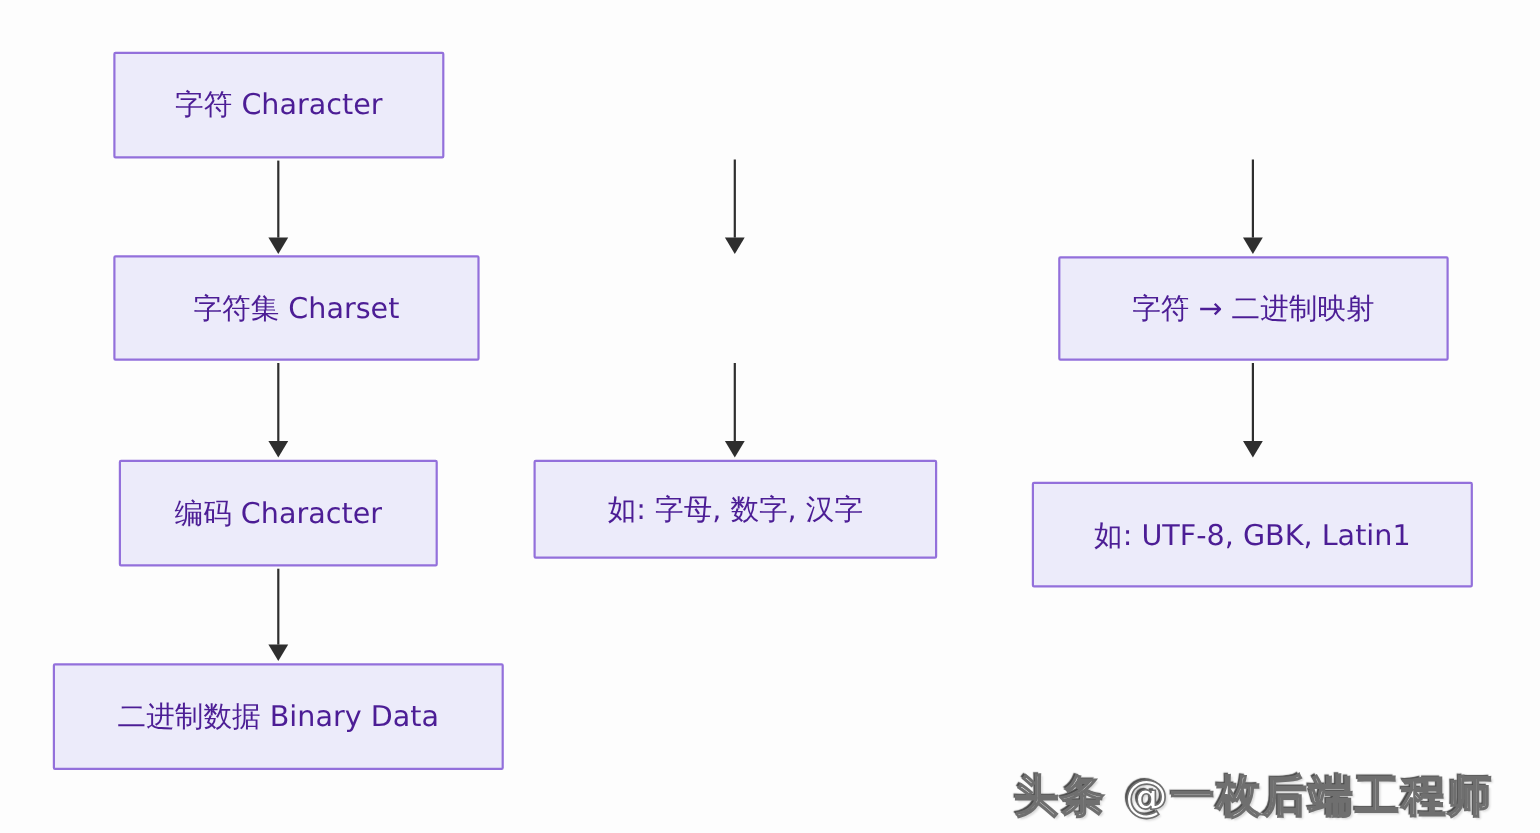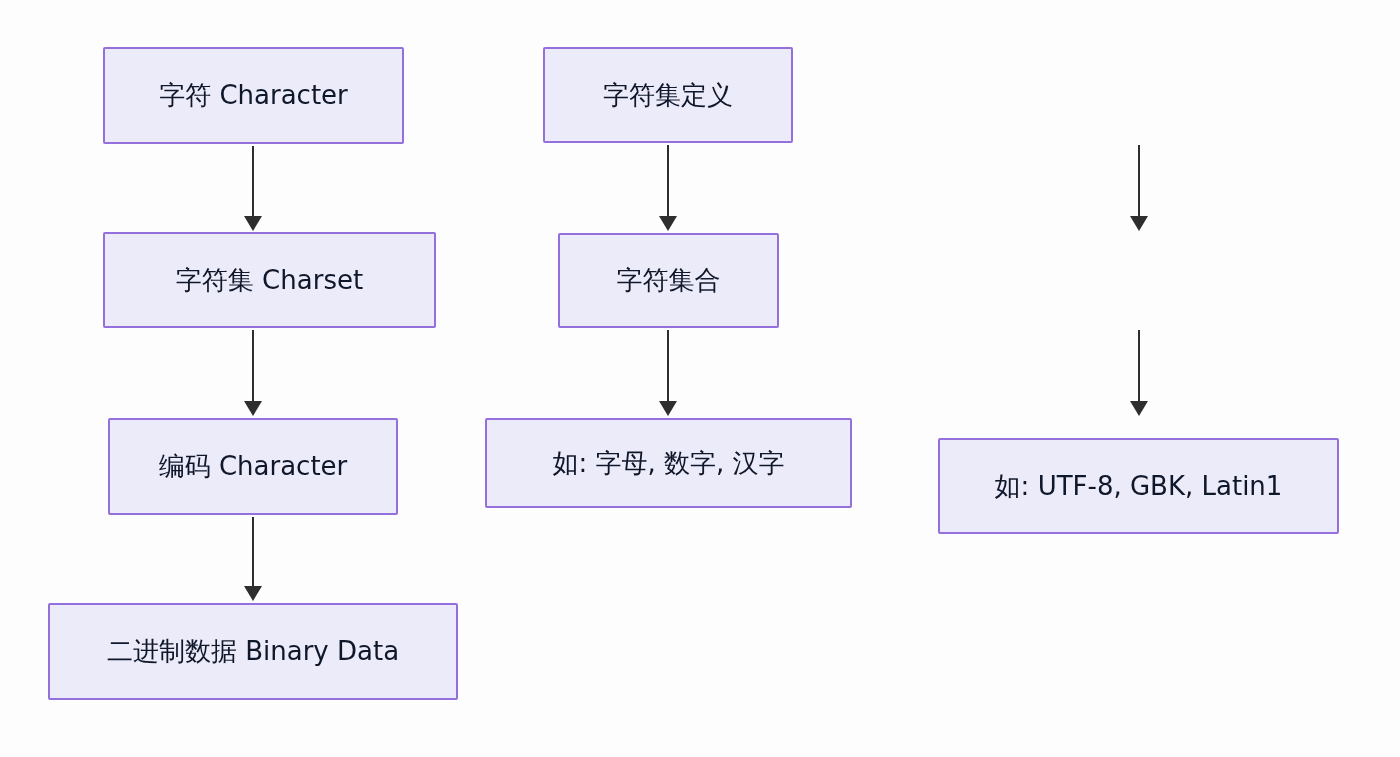--- a/index.html
+++ b/index.html
@@ -17,21 +17,21 @@
   }
   .node {
     position: absolute;
     box-sizing: border-box;
     background: #ECEBFA;
     border: 2px solid #9370DB;
     border-radius: 2px;
     display: flex;
     align-items: center;
     justify-content: center;
-    color: #0f172a;
+    color: #4c1d95;
     font-size: 26px;
     text-align: center;
     white-space: nowrap;
   }
   .arrow {
     position: absolute;
     width: 18px;
     display: flex;
     flex-direction: column;
     align-items: center;
@@ -97,36 +97,36 @@
     <div class="line"></div>
     <div class="head"></div>
   </div>
   <div class="node n-c1-3">编码 Character</div>
   <div class="arrow a-c1-3">
     <div class="line"></div>
     <div class="head"></div>
   </div>
   <div class="node n-c1-4">二进制数据 Binary Data</div>
 
-  <div class="node n-c2-1">字符集定义</div>
   <div class="arrow a-c2-1">
     <div class="line"></div>
     <div class="head"></div>
   </div>
-  <div class="node n-c2-2">字符集合</div>
   <div class="arrow a-c2-2">
     <div class="line"></div>
     <div class="head"></div>
   </div>
   <div class="node n-c2-3">如: 字母, 数字, 汉字</div>
 
   <div class="arrow a-c3-1">
     <div class="line"></div>
     <div class="head"></div>
   </div>
+  <div class="node n-c3-2">字符 → 二进制映射</div>
   <div class="arrow a-c3-2">
     <div class="line"></div>
     <div class="head"></div>
   </div>
   <div class="node n-c3-3">如: UTF-8, GBK, Latin1</div>
 
+  <div class="watermark">头条 @一枚后端工程师</div>
 
 </div>
 
 </body></html>

